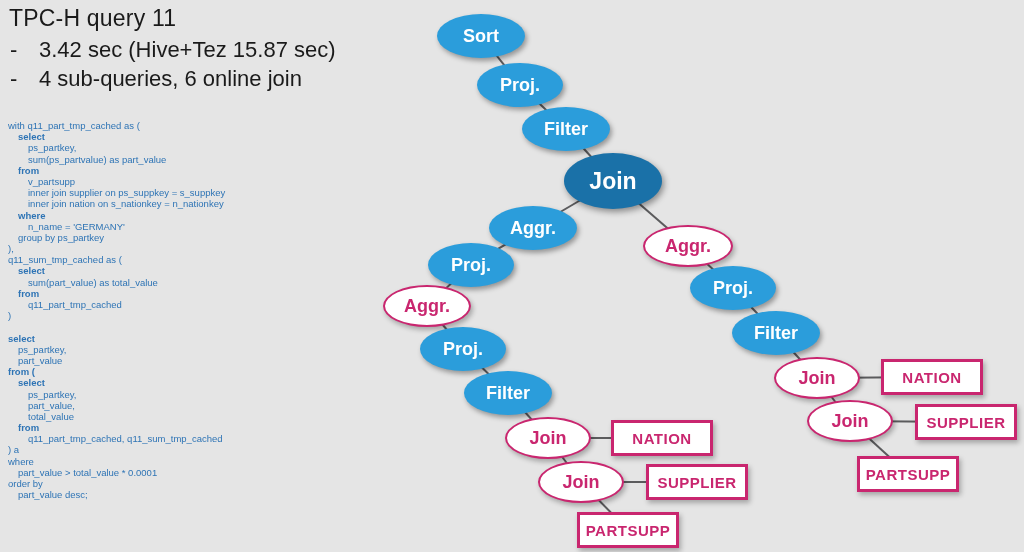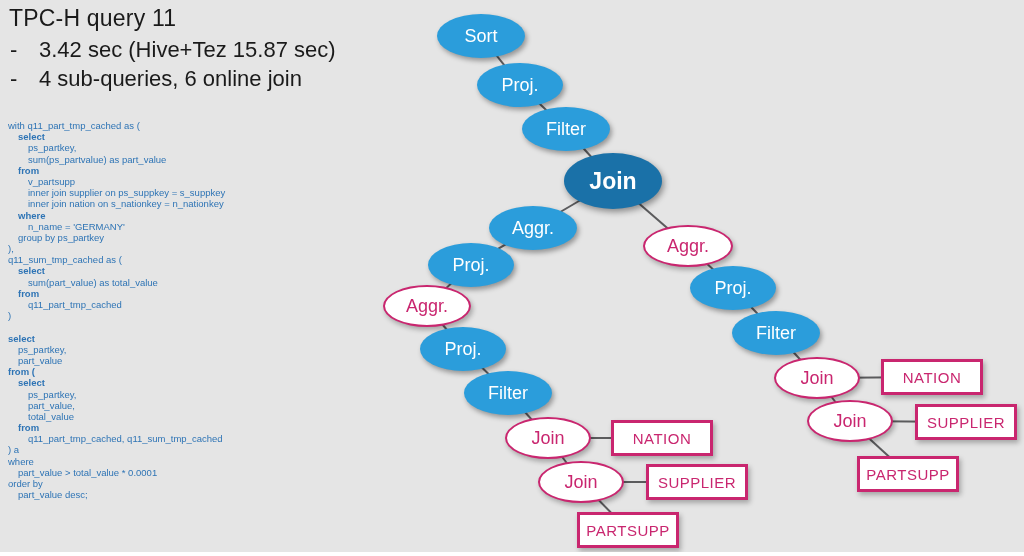--- a/index.html
+++ b/index.html
@@ -18,21 +18,21 @@
     position:absolute; left:8px; top:120px;
     font-size:9.5px; line-height:11.2px; color:var(--sqlcol,#2E74B5);
     white-space:pre; letter-spacing:0px;
   }
   .sql-line { height:11.2px; }
   .sql-line.bold { font-weight:bold; }
   .diagram { position:absolute; inset:0; }
   svg.edge-layer { position:absolute; left:0; top:0; pointer-events:none; }
   .node {
     position:absolute; display:flex; align-items:center; justify-content:center;
-    box-sizing:border-box; text-align:center;
+    box-sizing:border-box; text-align:center;font-weight:bold;
   }
   .node.blue {
     background:var(--blue,#2B9DDB); border-radius:50%;
     color:#fff; font-size:18px;
     box-shadow:2px 3px 5px rgba(0,0,0,0.35);
   }
   .node.dark {
     background:var(--dark,#1A71A8); border-radius:50%;
     color:#fff; font-size:23px; font-weight:bold;
     box-shadow:2px 3px 6px rgba(0,0,0,0.4);

